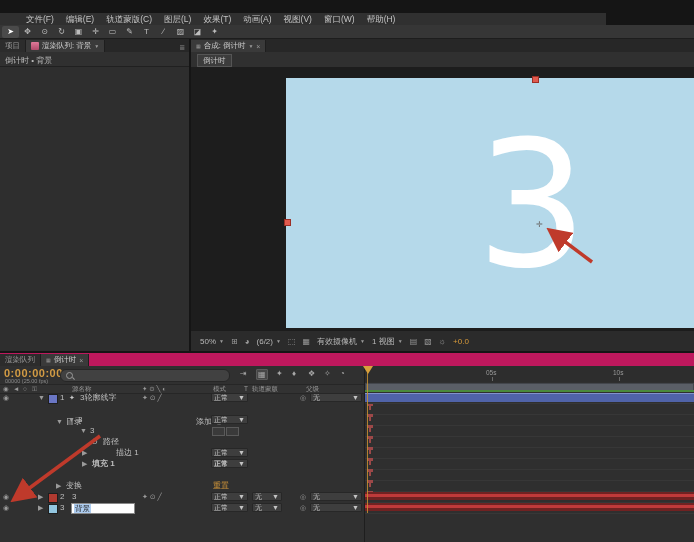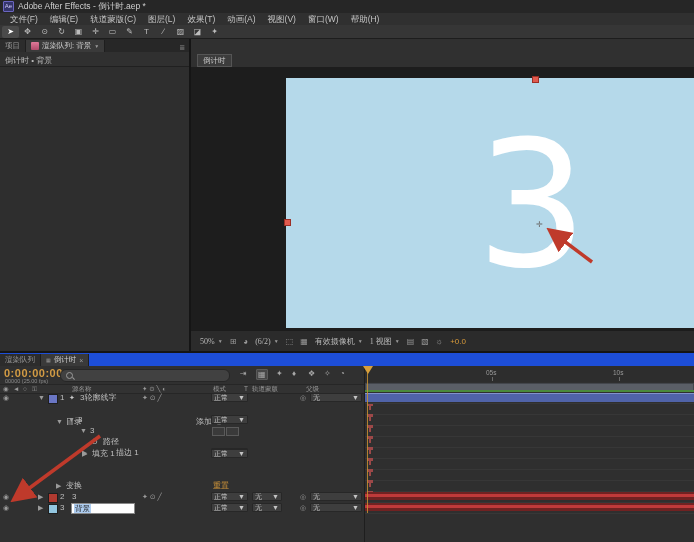--- a/index.html
+++ b/index.html
@@ -5,22 +5,22 @@
   html,body{margin:0;padding:0;background:#111;}
   .app{position:relative;width:694px;height:542px;background:#151515;overflow:hidden;
        font-family:"Liberation Sans","DejaVu Sans",sans-serif;color:#c8c8c8;}
 
   
   .titlebar{position:absolute;left:0;top:0;width:694px;height:13px;background:#262626;
             display:flex;align-items:center;gap:4px;padding-left:3px;box-sizing:border-box;}
   .ae-icon{width:9px;height:9px;background:#35356b;border:1px solid #6b66c0;color:#cfcaf5;
            font-size:6px;line-height:9px;text-align:center;border-radius:1px;}
   .title-text{font-size:8.5px;color:#cfcfcf;}
-  .menubar{position:absolute;left:0;top:13px;width:694px;height:12px;background:#303030;
-           display:flex;align-items:center;padding-left:4px;box-sizing:border-box;}
+  .menubar{position:absolute;left:0;top:13px;width:606px;height:12px;background:#303030;
+           display:flex;align-items:center;padding-left:20px;box-sizing:border-box;}
   .menu-item{font-size:8.5px;color:#c4c4c4;padding:0 6px;line-height:12px;}
   .toolbar{position:absolute;left:0;top:25px;width:694px;height:14px;background:#363636;
            border-bottom:1px solid #1d1d1d;display:flex;align-items:center;padding-left:2px;box-sizing:border-box;}
   .tool{width:17px;height:12px;text-align:center;font-size:8px;color:#bdbdbd;line-height:12px;}
   .tool.active{background:#4a4a4a;border-radius:2px;color:#fff;}
 
   
   .panel{position:absolute;background:#303030;}
   .tabbar{position:absolute;left:0;top:0;right:0;height:13px;background:#272727;display:flex;align-items:flex-end;}
   .tab{height:12px;display:flex;align-items:center;gap:3px;padding:0 5px;font-size:7.5px;
@@ -42,26 +42,26 @@
             border:1px solid #555;font-size:7.5px;color:#cfcfcf;line-height:11px;}
   .viewer{position:absolute;left:0;top:28px;right:0;height:263px;background:#1d1d1d;overflow:hidden;}
   .canvas{position:absolute;left:95px;top:11px;width:408px;height:250px;background:#b5d9ea;}
   .digit{position:absolute;left:186px;top:40px;width:120px;text-align:center;
          font-size:175px;line-height:1;color:#ffffff;font-family:"DejaVu Sans",sans-serif;}
   .handle{position:absolute;width:5px;height:5px;background:#e05a4e;border:1px solid #9c2f26;}
   .anchor{position:absolute;font-size:8px;color:#6b6b6b;}
   .statusbar{position:absolute;left:0;bottom:0;right:0;height:21px;background:#2b2b2b;border-top:1px solid #1c1c1c;
              display:flex;align-items:center;gap:7px;padding-left:9px;font-size:8px;color:#b8b8b8;box-sizing:border-box;}
   .sb-icon{font-size:8px;color:#9a9a9a;}
-  .sb-dd{display:flex;align-items:center;gap:3px;font-family:Liberation Serif, serif;}
+  .sb-dd{display:flex;align-items:center;gap:3px;}
   .exposure{color:#d89a3a;}
 
   
   .tl-panel{left:0;top:353px;width:694px;height:189px;background:#2e2e2e;}
-  .tl-tabs{position:absolute;left:0;top:0;right:0;height:13px;background:#1d4ed8;display:flex;align-items:flex-end;text-align:center;}
+  .tl-tabs{position:absolute;left:0;top:0;right:0;height:13px;background:#be185d;display:flex;align-items:flex-end;text-align:center;}
   .tl-left{position:absolute;left:0;top:13px;width:364px;bottom:0;background:#303030;}
   .tl-controls{position:absolute;left:0;top:0;width:364px;height:18px;}
   .timecode{position:absolute;left:4px;top:1px;font-size:11px;font-weight:bold;color:#d39c44;letter-spacing:.5px;}
   .frameinfo{position:absolute;left:5px;top:12px;font-size:5.5px;color:#8a8a8a;}
   .searchbox{position:absolute;left:60px;top:3px;width:168px;height:11px;background:#414141;
              border:1px solid #262626;border-radius:6px;}
   .mag{position:absolute;left:5px;top:2px;width:5px;height:5px;border:1px solid #9a9a9a;border-radius:50%;}
   .mag::after{content:"";position:absolute;left:5px;top:5px;width:3px;height:1px;background:#9a9a9a;transform:rotate(45deg);}
   .tlc-icon{position:absolute;top:3px;font-size:8px;color:#a8a8a8;}
   .tlc-icon.boxed{background:#474747;border:1px solid #5a5a5a;border-radius:1px;padding:0 1px;}
@@ -114,24 +114,20 @@
   .wm-brand{position:absolute;left:99px;top:8px;font-size:13px;color:#9aa0a6;}
   .wm-title{position:absolute;left:94px;top:24px;font-size:33px;font-weight:bold;color:#7d7d7d;letter-spacing:3px;}
 
   .arrows{position:absolute;left:0;top:0;z-index:70;pointer-events:none;}
 </style>
 </head>
 <body>
 
 <div class="app">
 
-  <div class="titlebar">
-    <span class="ae-icon">Ae</span>
-    <span class="title-text">Adobe After Effects - 倒计时.aep *</span>
-  </div>
 
   <div class="menubar">
     <span class="menu-item">文件(F)</span>
     <span class="menu-item">编辑(E)</span>
     <span class="menu-item">轨道蒙版(C)</span>
     <span class="menu-item">图层(L)</span>
     <span class="menu-item">效果(T)</span>
     <span class="menu-item">动画(A)</span>
     <span class="menu-item">视图(V)</span>
     <span class="menu-item">窗口(W)</span>
@@ -162,20 +158,28 @@
         <span>渲染队列: 背景</span>
         <i class="car">▼</i>
       </span>
       <span class="pmenu">≣</span>
     </div>
     <div class="ec-context">倒计时 • 背景</div>
     <div class="ec-body"></div>
   </div>
 
   <div class="panel comp-panel">
+    <div class="tabbar">
+      <span class="tab active">
+        <i class="car">▦</i>
+        <span>合成: 倒计时</span>
+        <i class="car">▼</i>
+        <i class="x">×</i>
+      </span>
+    </div>
     <span class="comp-nav">倒计时</span>
 
     <div class="viewer">
       <div class="canvas">
         <div class="digit">3</div>
         <span class="handle" style="left:246px;top:-2px;"></span>
         <span class="handle" style="left:-2px;top:141px;"></span>
         <span class="anchor" style="left:250px;top:142px;">✛</span>
       </div>
     </div>
@@ -298,21 +302,21 @@
 
         <div class="trow" style="top:55px;">
           <span class="i" style="left:82px;">▶</span>
           <span class="t" style="left:92px;margin-left:24px;">描边 1</span>
           <span class="dd" style="left:211px;width:37px;">
             <i>正常</i>
             <i class="car">▼</i>
           </span>
         </div>
 
-        <div class="trow" style="top:56px;">
+        <div class="trow" style="top:66px;font-weight:bold;">
           <span class="i" style="left:82px;">▶</span>
           <span class="t" style="left:92px;">填充 1</span>
           <span class="dd" style="left:211px;width:37px;">
             <i>正常</i>
             <i class="car">▼</i>
           </span>
         </div>
 
 
         <div class="trow" style="top:88px;">

